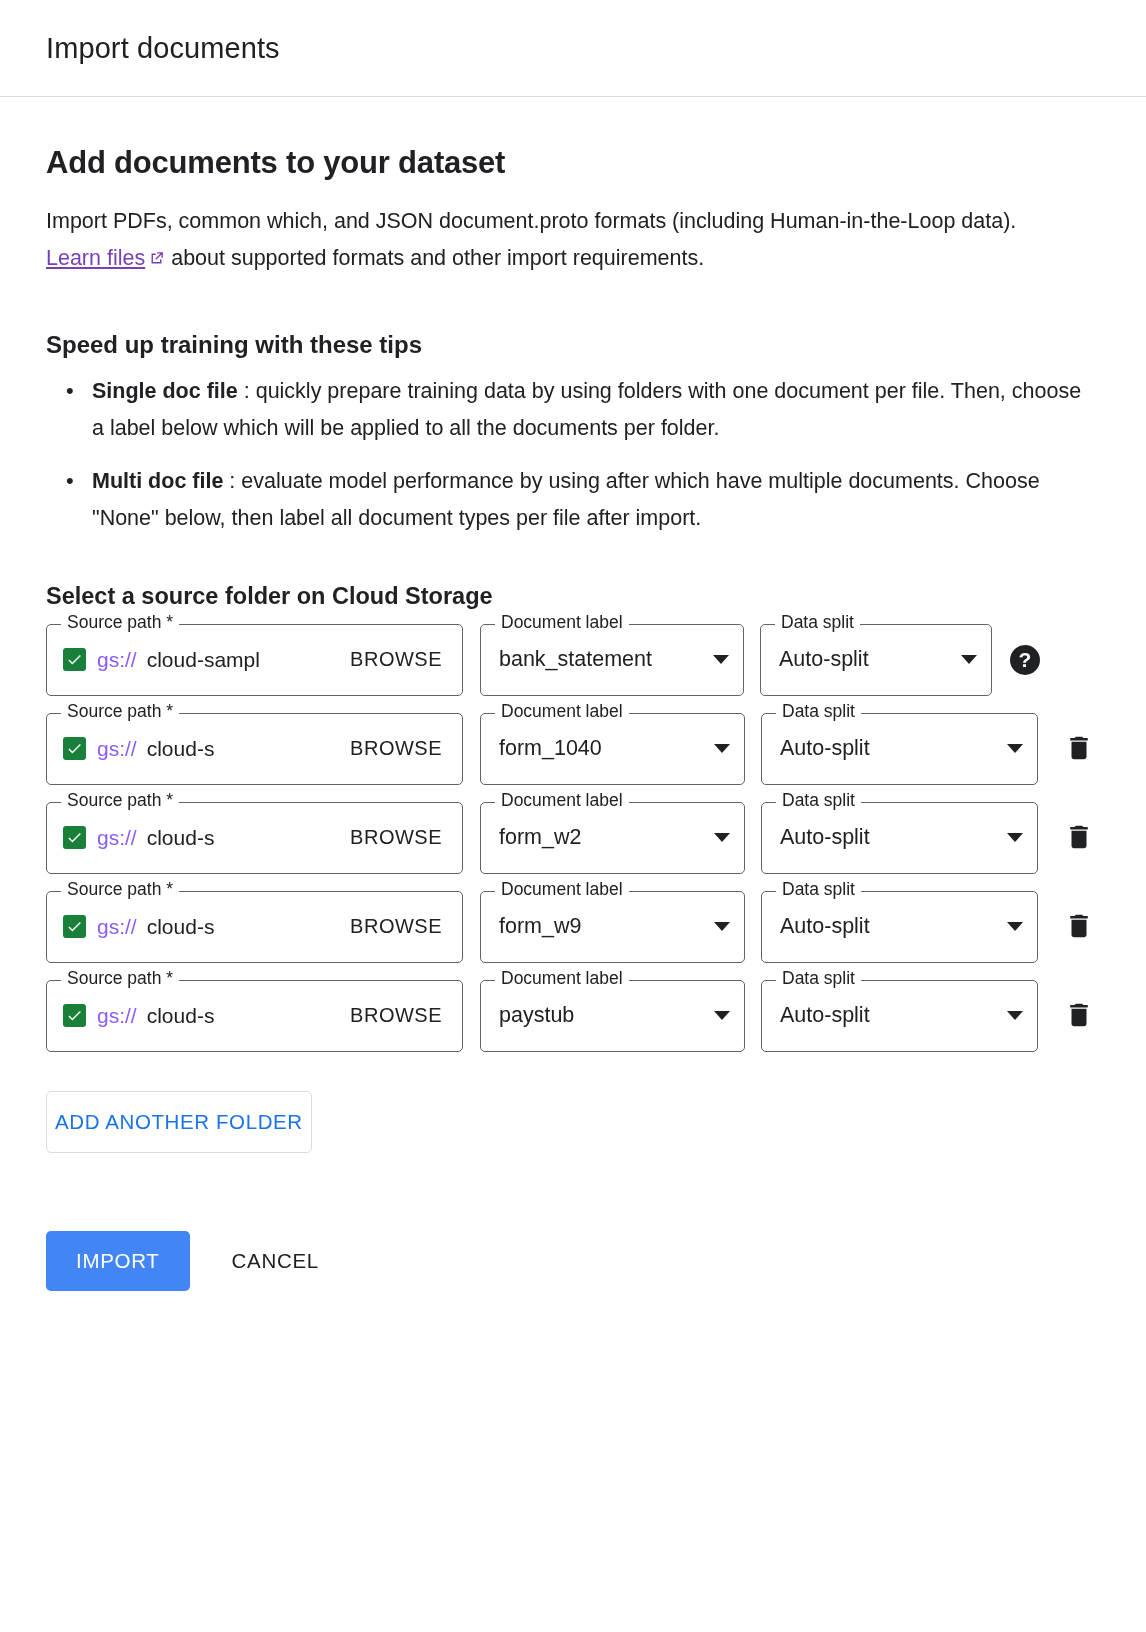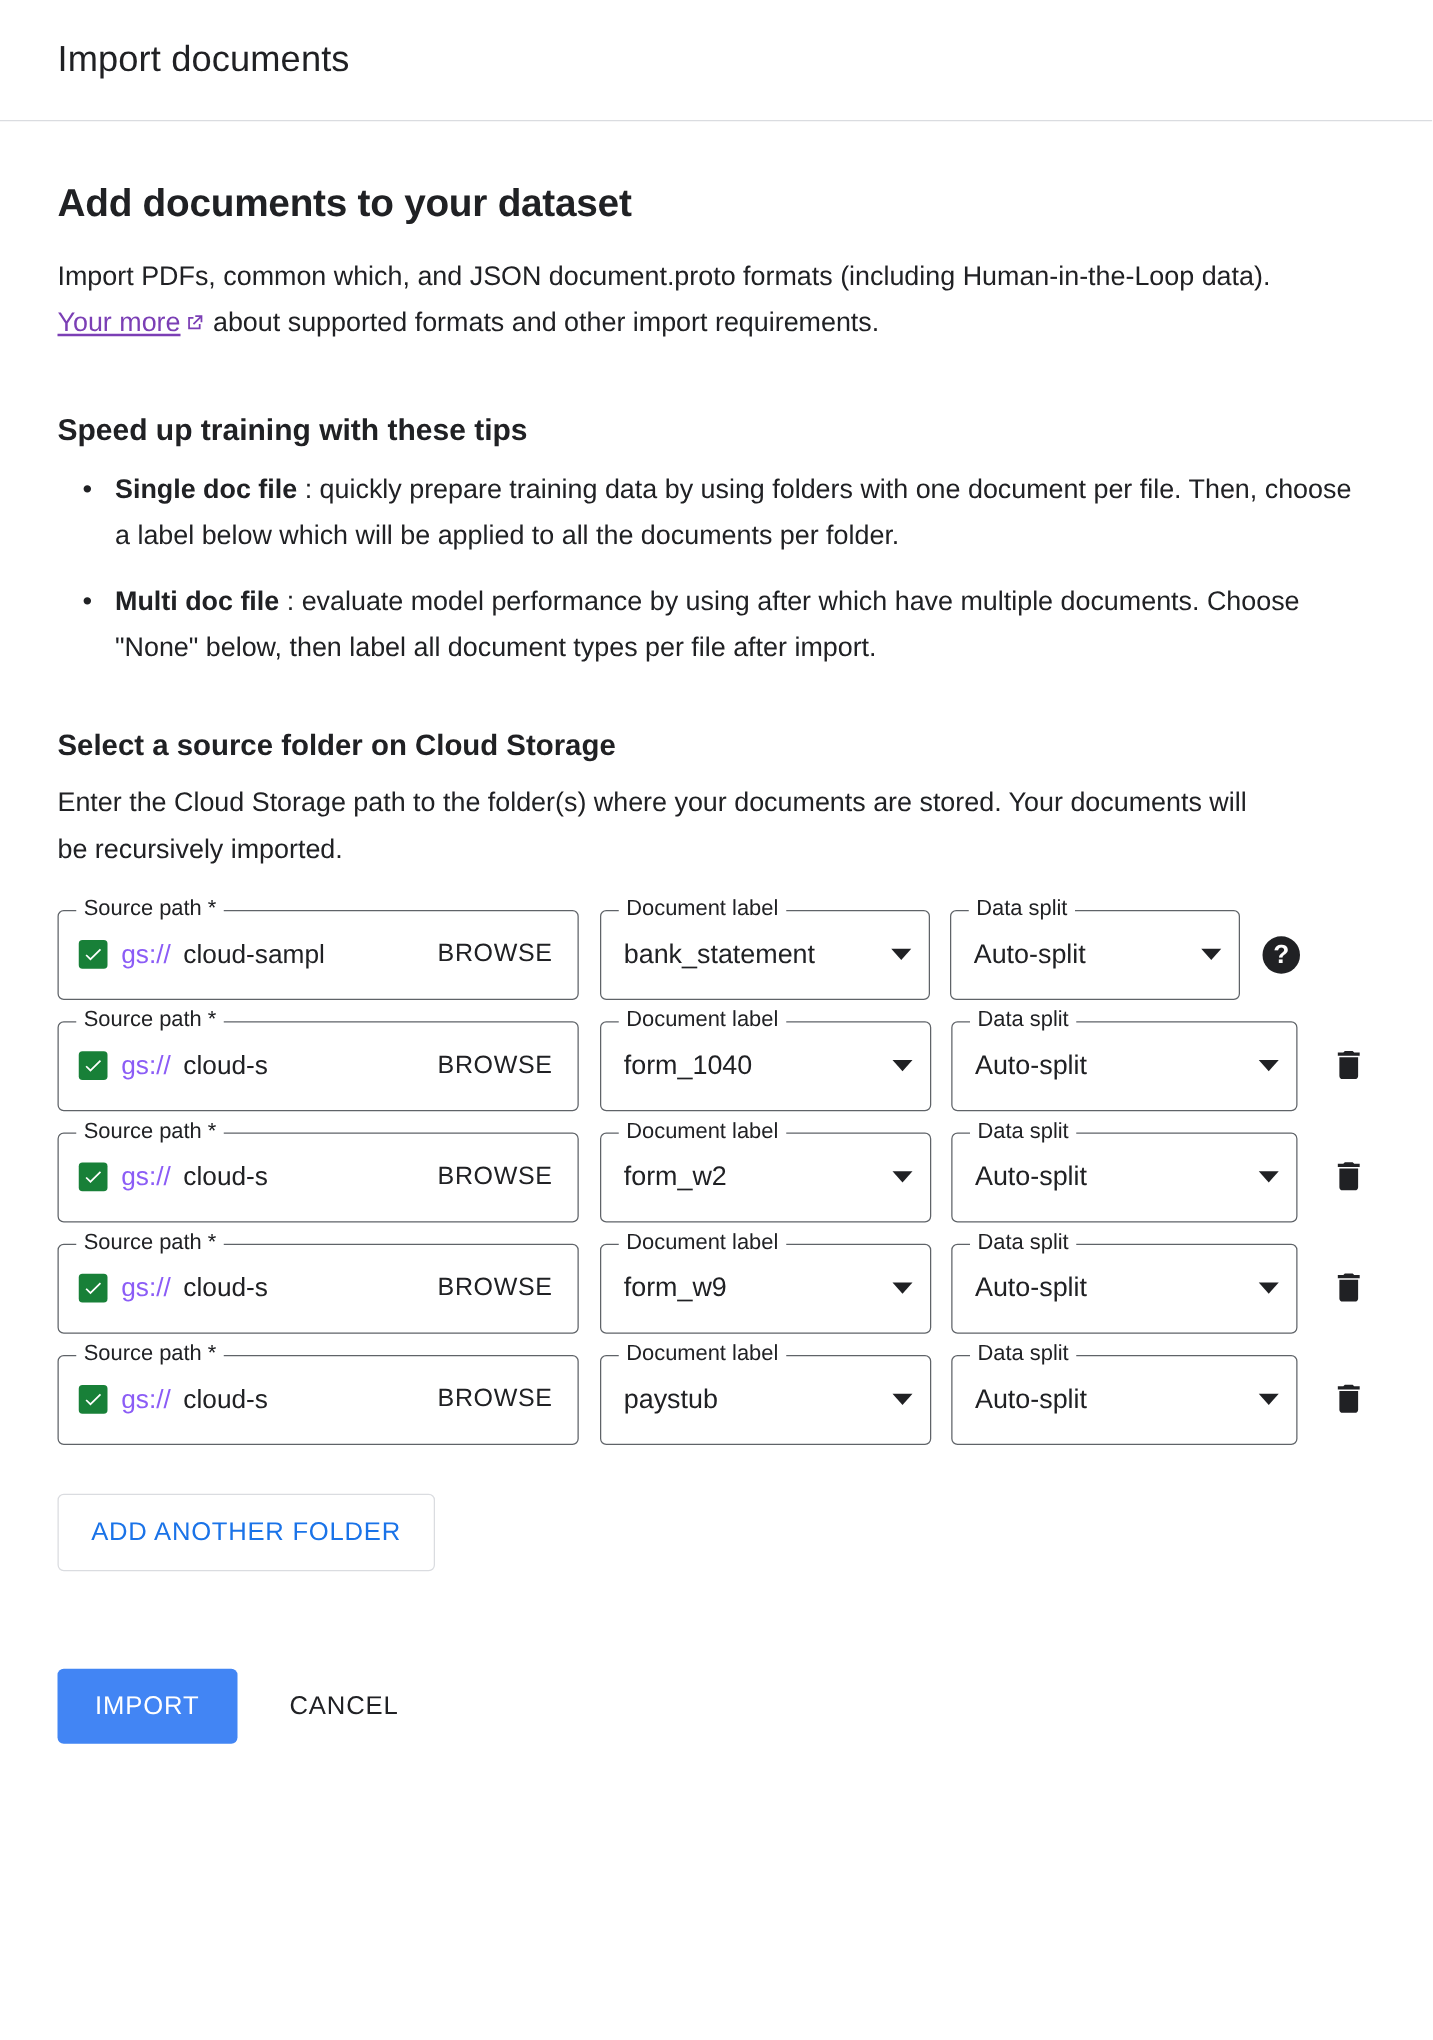--- a/index.html
+++ b/index.html
@@ -205,21 +205,21 @@
     margin: 20px 0 0 26px;
     flex: 0 0 auto;
     cursor: pointer;
   }
 
   .add-folder {
     margin-top: 22px;
     display: inline-block;
     border: 1px solid #dadce0;
     border-radius: 5px;
-    padding: 18px 26px;
+    padding: 18px 8px;
     color: #1a73e8;
     font-size: 20.5px;
     font-weight: 500;
     letter-spacing: 0.6px;
     cursor: pointer;
     background: #fff;
   }
 
   .actions {
     margin-top: 78px;
@@ -257,34 +257,33 @@
 <div class="dialog">
 
   <div class="titlebar">
     <h1>Import documents</h1>
   </div>
 
   <div class="content">
 
     <h2 class="section-title">Add documents to your dataset</h2>
 
-    <p class="intro"><span>Import PDFs, common which, and JSON document.proto formats (including Human-in-the-Loop data). </span><a class="learn-more" href="#">Your more</a><span class="ext-icon"><svg width="17" height="17" viewBox="0 0 24 24">
+    <p class="intro"><span>Import PDFs, common which, and JSON document.proto formats (including Human-in-the-Loop data). </span><a class="learn-more" href="#">Learn files</a><span class="ext-icon"><svg width="17" height="17" viewBox="0 0 24 24">
             <path d="M5 5h6v2H7v10h10v-4h2v6H5V5z" fill="#7b3fb5"></path>
             <path d="M13 3h8v8h-2V6.4l-7.3 7.3-1.4-1.4L17.6 5H13V3z" fill="#7b3fb5"></path>
           </svg></span><span> about supported formats and other import requirements.</span></p>
 
     <h3 class="subhead">Speed up training with these tips</h3>
 
     <ul class="tips">
       <li><b>Single doc file</b><span> : quickly prepare training data by using folders with one document per file. Then, choose a label below which will be applied to all the documents per folder.</span></li>
       <li><b>Multi doc file</b><span> : evaluate model performance by using after which have multiple documents. Choose "None" below, then label all document types per file after import.</span></li>
     </ul>
 
     <h3 class="subhead2">Select a source folder on Cloud Storage</h3>
-    <p class="desc">Enter the Cloud Storage path to the folder(s) where your documents are stored. Your documents will be recursively imported.</p>
 
     <div class="rows">
 
       <div class="row">
         <div class="field source first">
           <span class="legend">Source path *</span>
           <span class="chk">
               <svg width="17" height="17" viewBox="0 0 24 24">
                 <path d="M9 16.2 4.8 12l-1.4 1.4L9 19 21 7l-1.4-1.4L9 16.2z" fill="#ffffff"></path>
               </svg>

